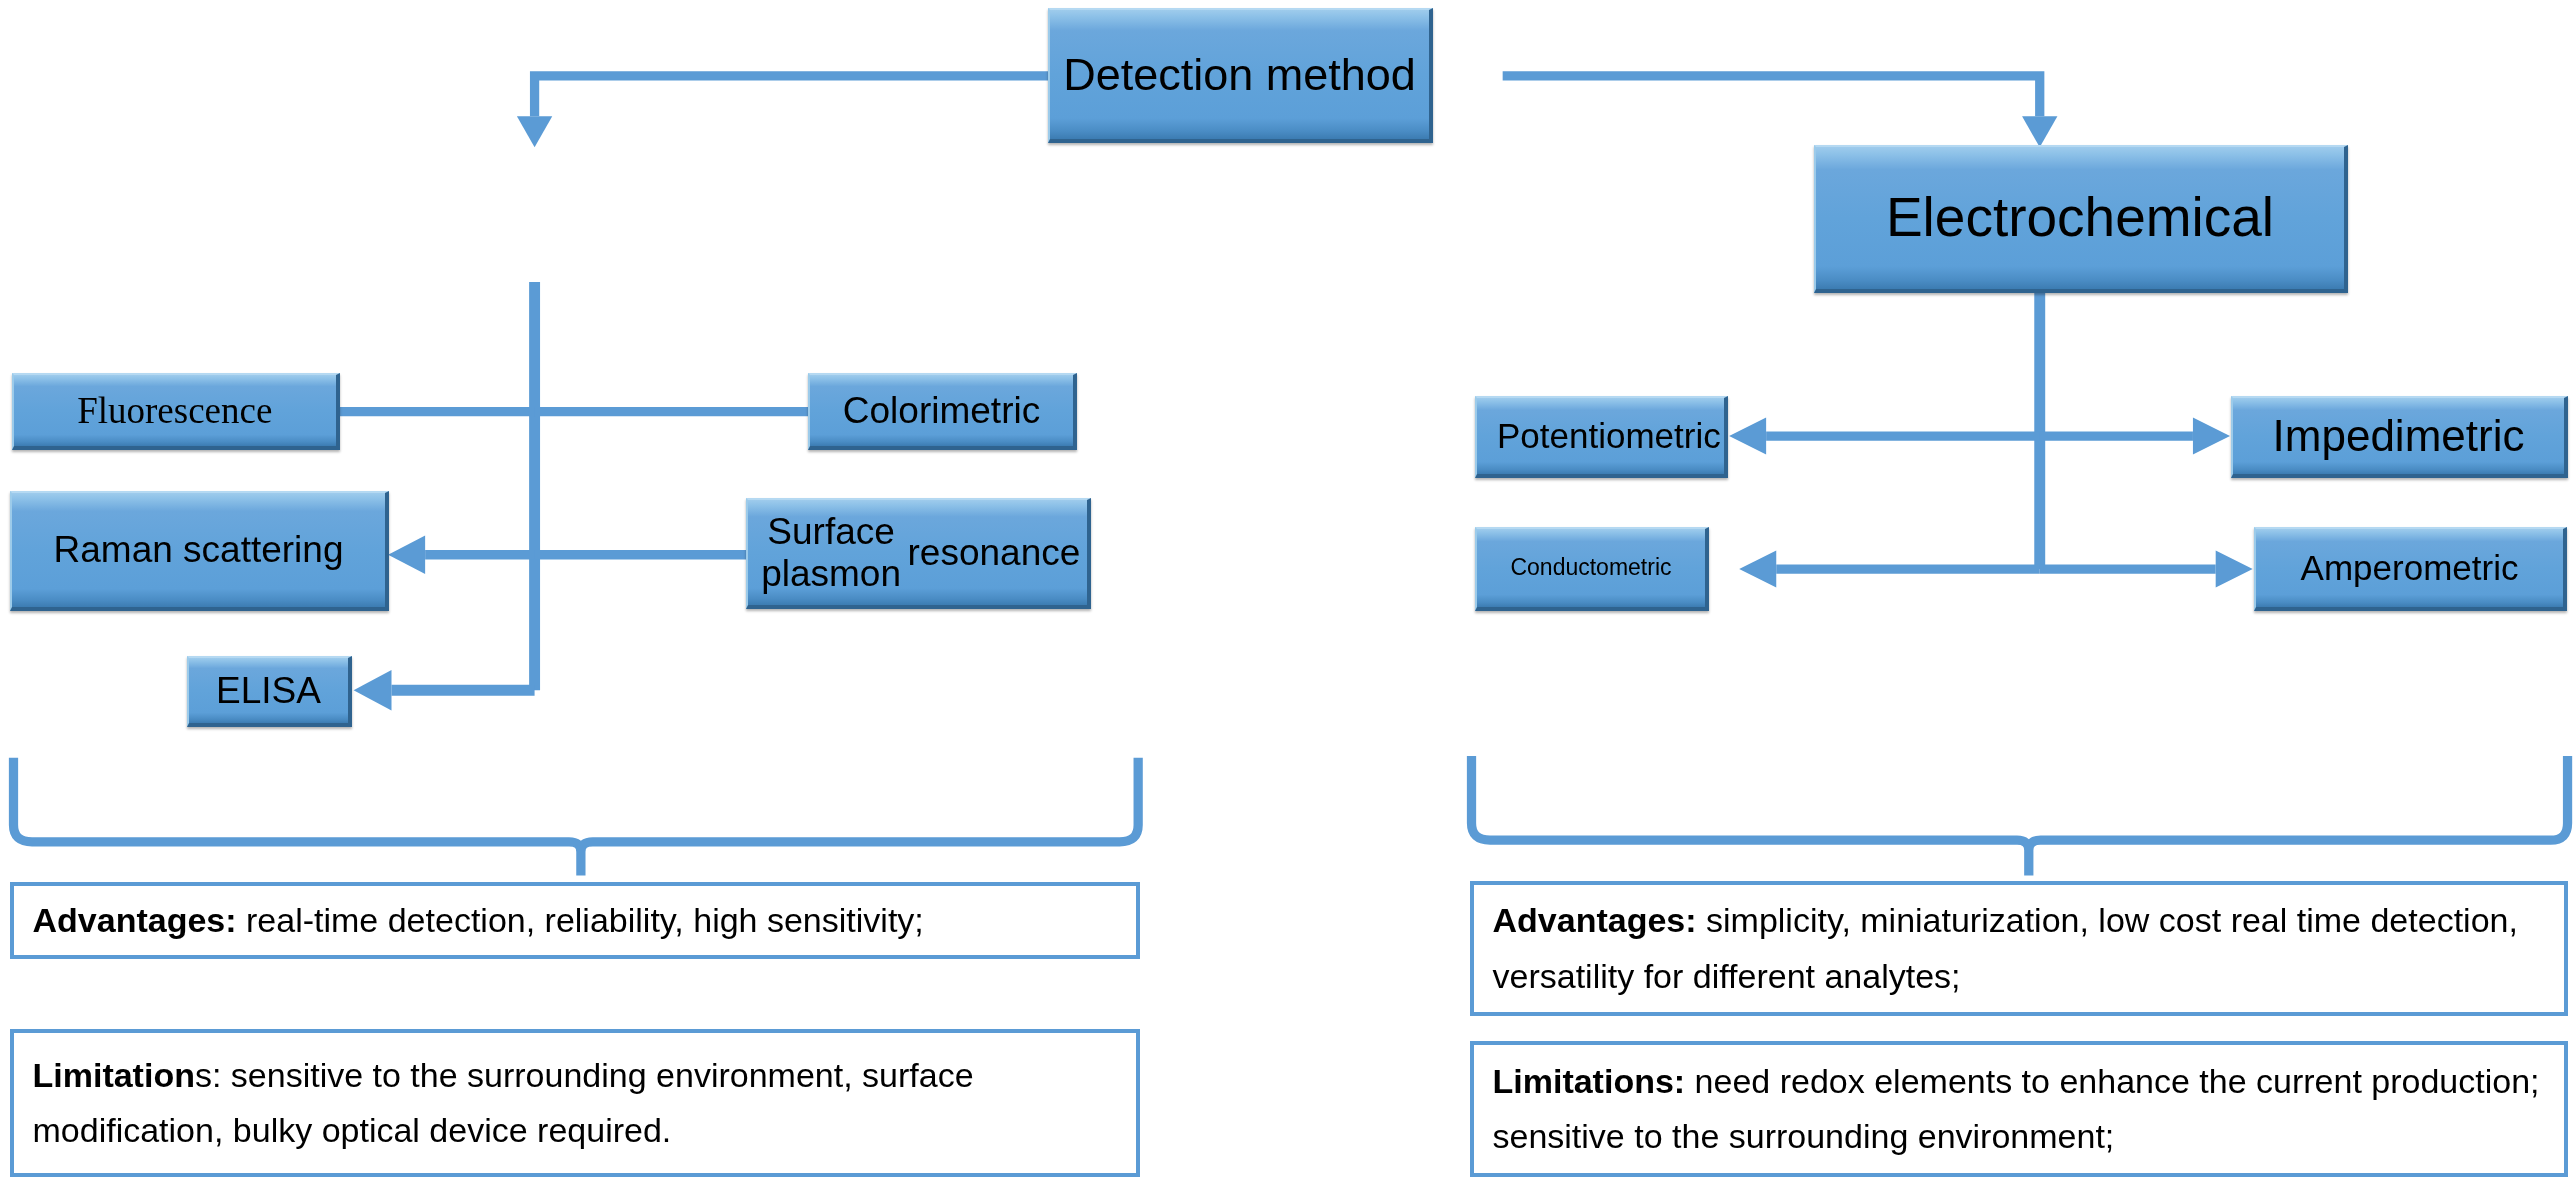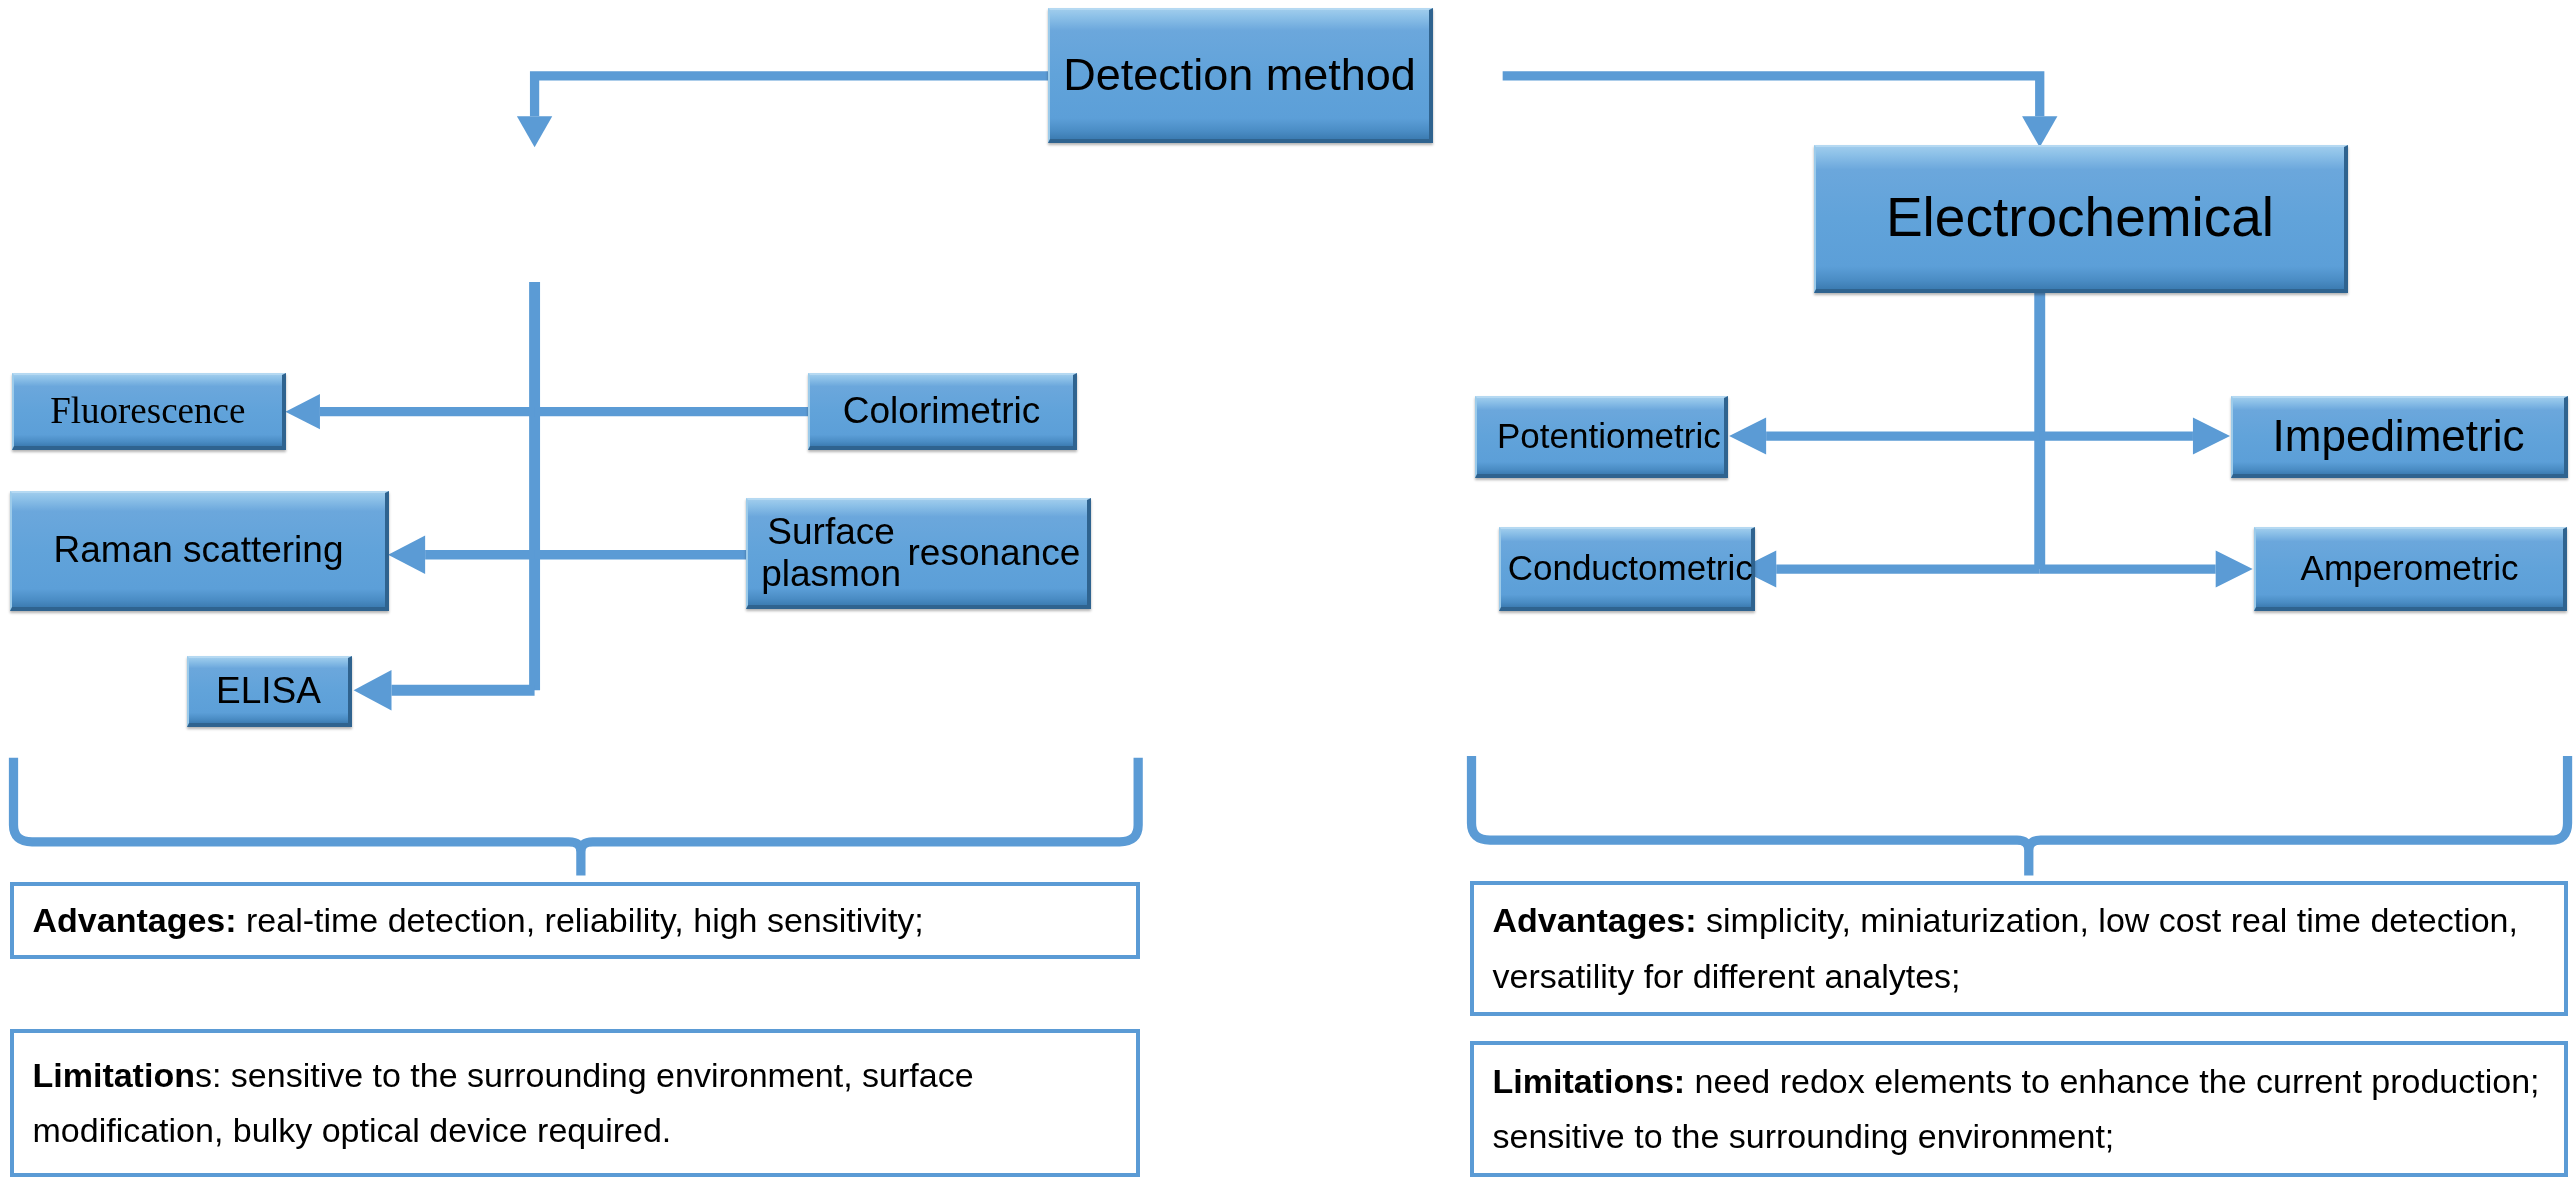--- a/index.html
+++ b/index.html
@@ -150,21 +150,21 @@
 
   <div class="node" style="left:1048px; top:8.4px; width:385px; height:135px; font-size:45px;">
     <span class="lbl">Detection method</span>
   </div>
 
 
   <div class="node" style="left:1814px; top:145px; width:534px; height:148px; font-size:55px;justify-content:center;">
     <span class="lbl">Electrochemical</span>
   </div>
 
-  <div class="node" style="left:11.8px; top:373px; width:274px; height:77px; font-size:37px; font-family:'Liberation Serif', serif;">
+  <div class="node" style="left:11.8px; top:373px; width:328px; height:77px; font-size:37px; font-family:'Liberation Serif', serif;">
     <span class="lbl">Fluorescence</span>
   </div>
 
   <div class="node" style="left:808px; top:373px; width:269px; height:77px; font-size:37px;">
     <span class="lbl">Colorimetric</span>
   </div>
 
   <div class="node" style="left:10px; top:491px; width:379px; height:120px; font-size:37px; flex-direction:column; justify-content:center;">
     <span class="lbl">Raman scattering</span>
   </div>
@@ -179,21 +179,21 @@
   </div>
 
   <div class="node" style="left:1475px; top:396px; width:253px; height:82px; font-size:35px;padding-left:20px;">
     <span class="lbl">Potentiometric</span>
   </div>
 
   <div class="node" style="left:2231px; top:396px; width:337px; height:82px; font-size:44px;">
     <span class="lbl">Impedimetric</span>
   </div>
 
-  <div class="node" style="left:1475px; top:527px; width:256px; height:84px; font-size:35px;margin-left:24px;">
+  <div class="node" style="left:1475px; top:527px; width:234px; height:84px; font-size:23px;">
     <span class="lbl">Conductometric</span>
   </div>
 
   <div class="node" style="left:2254px; top:527px; width:313px; height:84px; font-size:35px;">
     <span class="lbl">Amperometric</span>
   </div>
 
   <div class="panel" style="left:10px; top:882px; width:1130px; height:77px; font-size:34px;">
     <span class="ptext"><b>Advantages:</b><span> real-time detection, reliability, high sensitivity;</span></span>
   </div>

